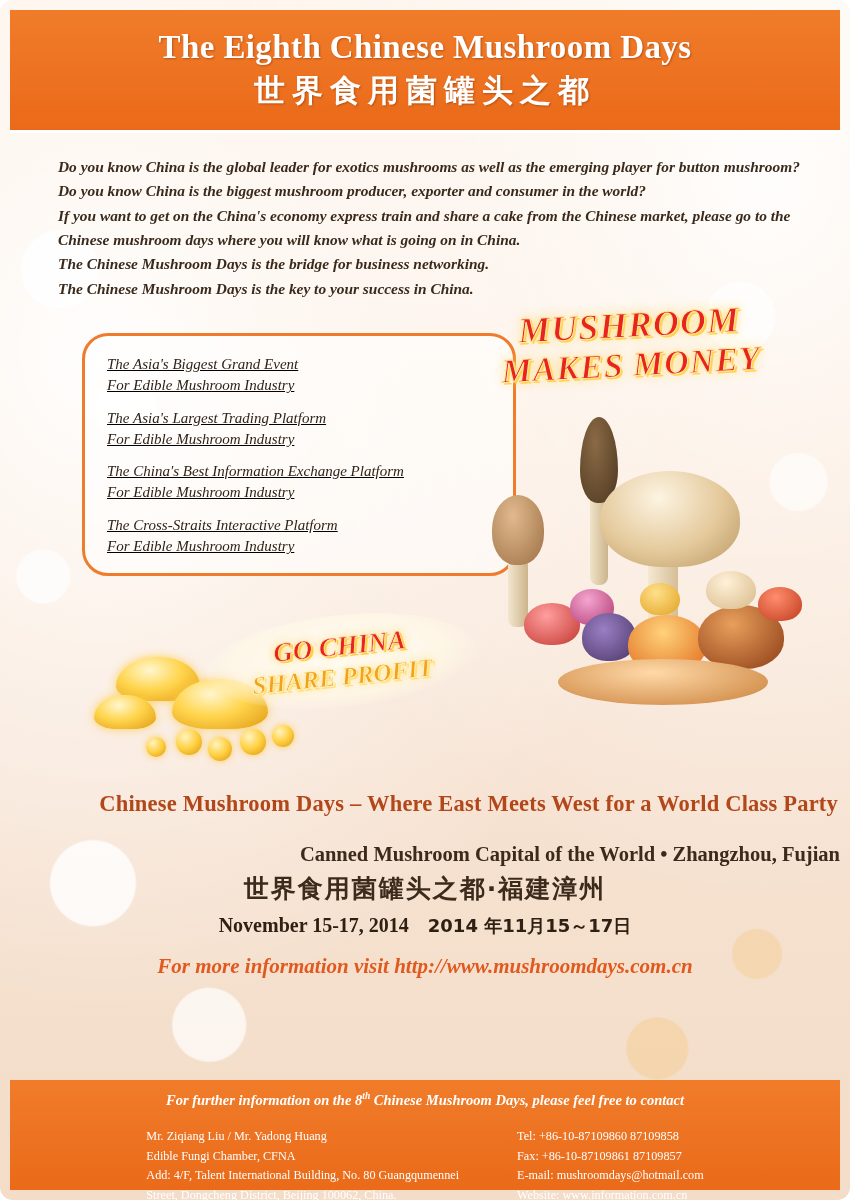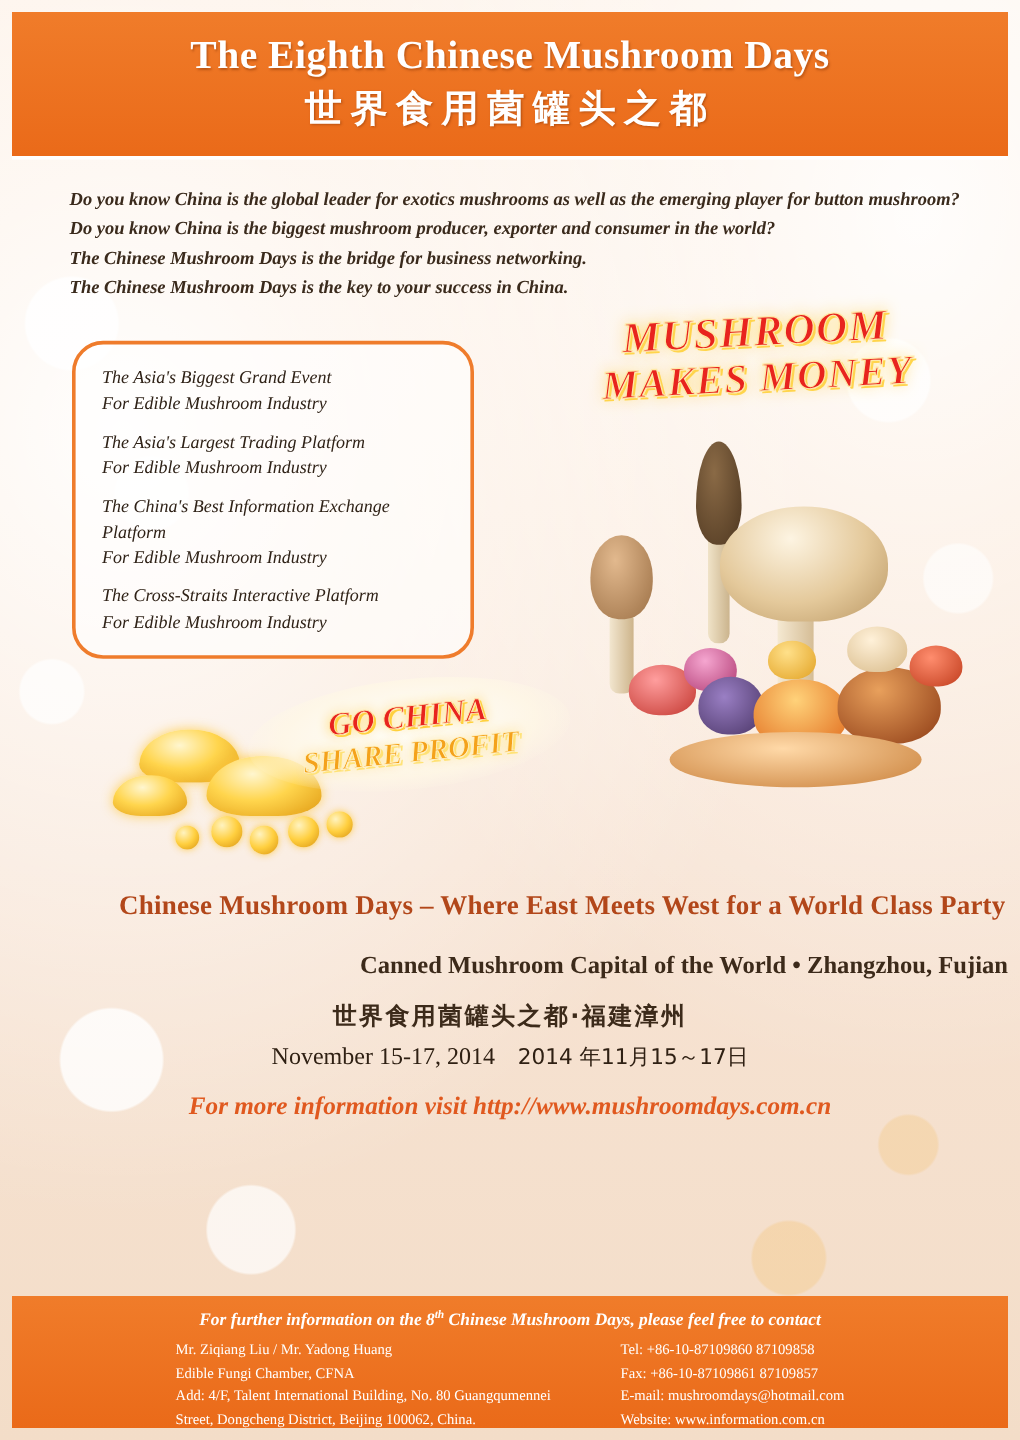--- a/index.html
+++ b/index.html
@@ -11,20 +11,21 @@
   }
   .poster{
     position:relative;
     width:850px;height:1200px;
     background:
       radial-gradient(ellipse at 12% 30%, rgba(255,255,255,0.95) 0%, rgba(255,255,255,0) 55%),
       radial-gradient(ellipse at 90% 15%, rgba(255,255,255,0.9) 0%, rgba(255,255,255,0) 50%),
       linear-gradient(180deg,#fdf0e4 0%,#fbe6d4 35%,#f7e3d3 60%,#f3ddc8 100%);
     box-sizing:border-box;
     padding:10px;
+    border-radius:13px;
   }
   
   .bg-texture{
     position:absolute;inset:10px;
     background:
       radial-gradient(circle at 6% 22%, rgba(255,255,255,0.85) 0 38px, rgba(255,255,255,0) 40px),
       radial-gradient(circle at 14% 34%, rgba(255,255,255,0.75) 0 30px, rgba(255,255,255,0) 32px),
       radial-gradient(circle at 4% 48%, rgba(255,255,255,0.7) 0 26px, rgba(255,255,255,0) 28px),
       radial-gradient(circle at 88% 26%, rgba(255,255,255,0.7) 0 34px, rgba(255,255,255,0) 36px),
       radial-gradient(circle at 95% 40%, rgba(255,255,255,0.6) 0 28px, rgba(255,255,255,0) 30px),
@@ -69,27 +70,28 @@
     line-height:1.58;
   }
   .intro p{margin:0;}
   .mid{
     position:relative;
     margin-top:14px;
     height:470px;
   }
   .claims{
     position:absolute;
-    left:50px;top:18px;
-    width:335px;
+    left:72px;top:18px;
+    width:434px;
     border:3px solid #ef7c2c;
     border-radius:26px;
     background:rgba(255,255,255,0.55);
     padding:18px 22px 16px 22px;
     box-sizing:border-box;
+    text-decoration:underline;
   }
   .claims .claim{
     margin-bottom:11px;
     font-style:italic;
     font-size:15px;
     line-height:1.42;
     color:#2f2217;
   }
   .claims .claim:last-child{margin-bottom:0;}
   .slogan{
@@ -173,40 +175,40 @@
     font-style:italic;
   }
   .venue{
     position:relative;
     margin-top:26px;
     text-align:center;
     color:#4a3220;
   }
   .venue .v1{font-size:20.5px;font-weight:bold;color:#3c2a1a;text-align:right;}
   .venue .v2{
-    margin-top:16px;font-size:20px;font-weight:bold;
+    margin-top:6px;font-size:25px;font-weight:bold;
     font-family:"DejaVu Sans", sans-serif;color:#3c2a1a;letter-spacing:2px;
   }
-  .venue .v3{margin-top:9px;font-size:20px;font-weight:normal;color:#2f2013;}
+  .venue .v3{margin-top:9px;font-size:20px;font-weight:bold;color:#2f2013;}
   .venue .v3 .cn{font-family:"DejaVu Sans", sans-serif;font-size:18px;margin-left:14px;}
   .weburl{
     margin-top:16px;text-align:center;
     color:#e0591f;font-size:21px;font-weight:bold;font-style:italic;
   }
   .footer{
     position:absolute;left:10px;right:10px;bottom:10px;
     height:110px;
     background:linear-gradient(180deg,#f07c2a 0%,#ea6a19 100%);
     color:#ffffff;
     box-sizing:border-box;
     padding:10px 0 0 0;
   }
   .footer .ftitle{
     text-align:center;font-size:14.5px;font-weight:bold;font-style:italic;
-    margin-bottom:6px;
+    margin-bottom:18px;
   }
   .footer .fgrid{
     display:flex;justify-content:center;gap:58px;
     font-size:12.2px;line-height:1.62;
   }
   .footer .col{max-width:320px;}
   sup{font-size:.66em;vertical-align:super;}
 </style>
 </head>
 <body>
@@ -215,20 +217,21 @@
   <div class="bg-texture"></div>
 
   <div class="header">
     <h1>The Eighth Chinese Mushroom Days</h1>
     <h2>世界食用菌罐头之都</h2>
   </div>
 
   <div class="intro">
     <p>Do you know China is the global leader for exotics mushrooms as well as the emerging player for button mushroom?</p>
     <p>Do you know China is the biggest mushroom producer, exporter and consumer in the world?</p>
+    <p>If you want to get on the China's economy express train and share a cake from the Chinese market, please go to the Chinese mushroom days where you will know what is going on in China.</p>
     <p>The Chinese Mushroom Days is the bridge for business networking.</p>
     <p>The Chinese Mushroom Days is the key to your success in China.</p>
   </div>
 
   <div class="mid">
 
     <div class="claims">
       <div class="claim">
         <div>The Asia's Biggest Grand Event</div>
         <div>For Edible Mushroom Industry</div>

